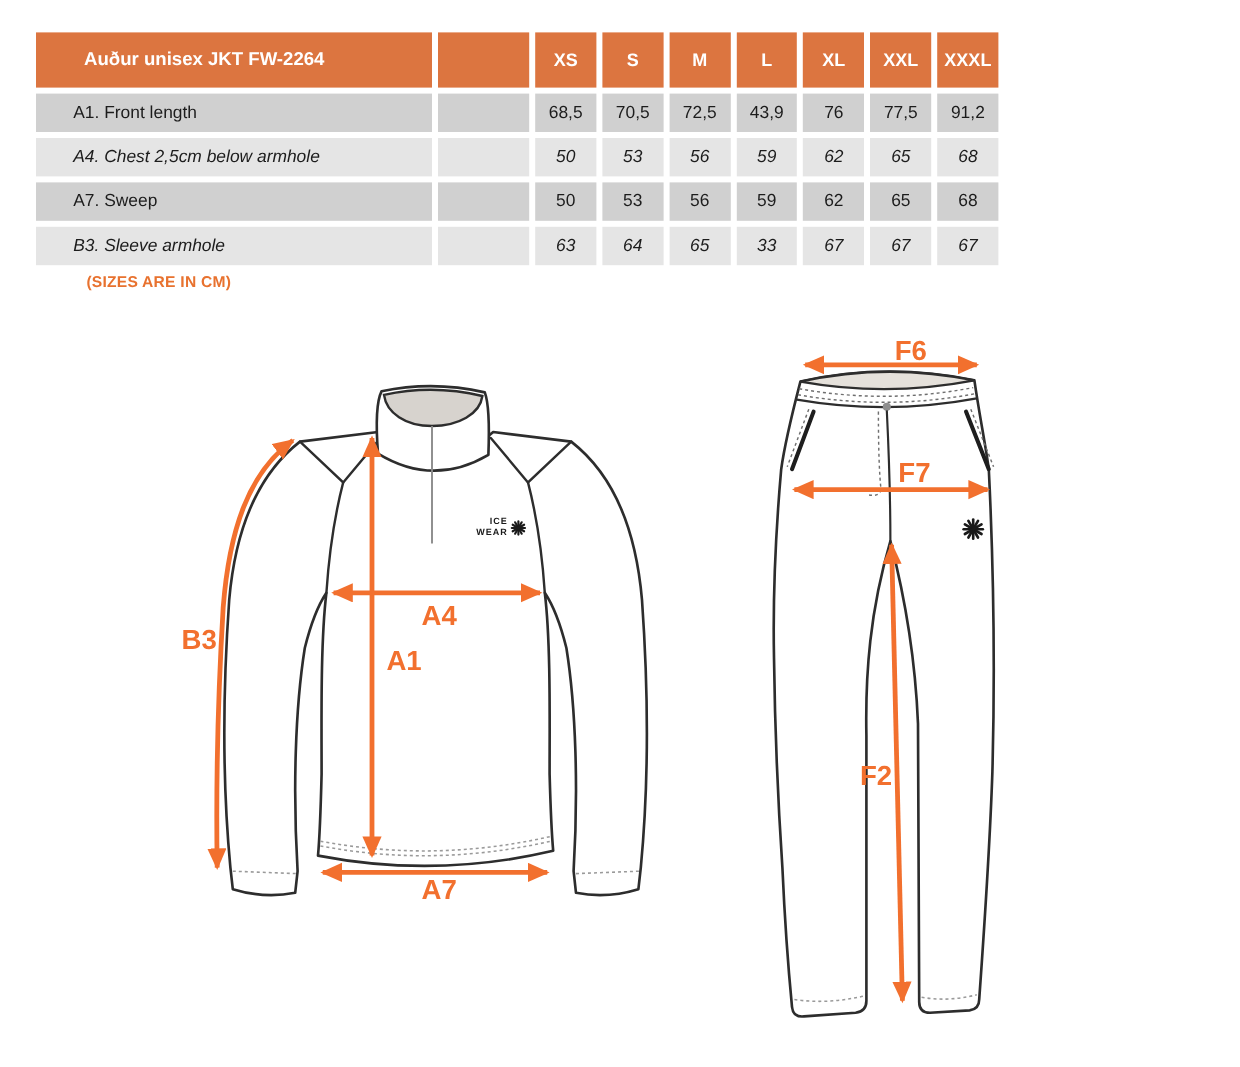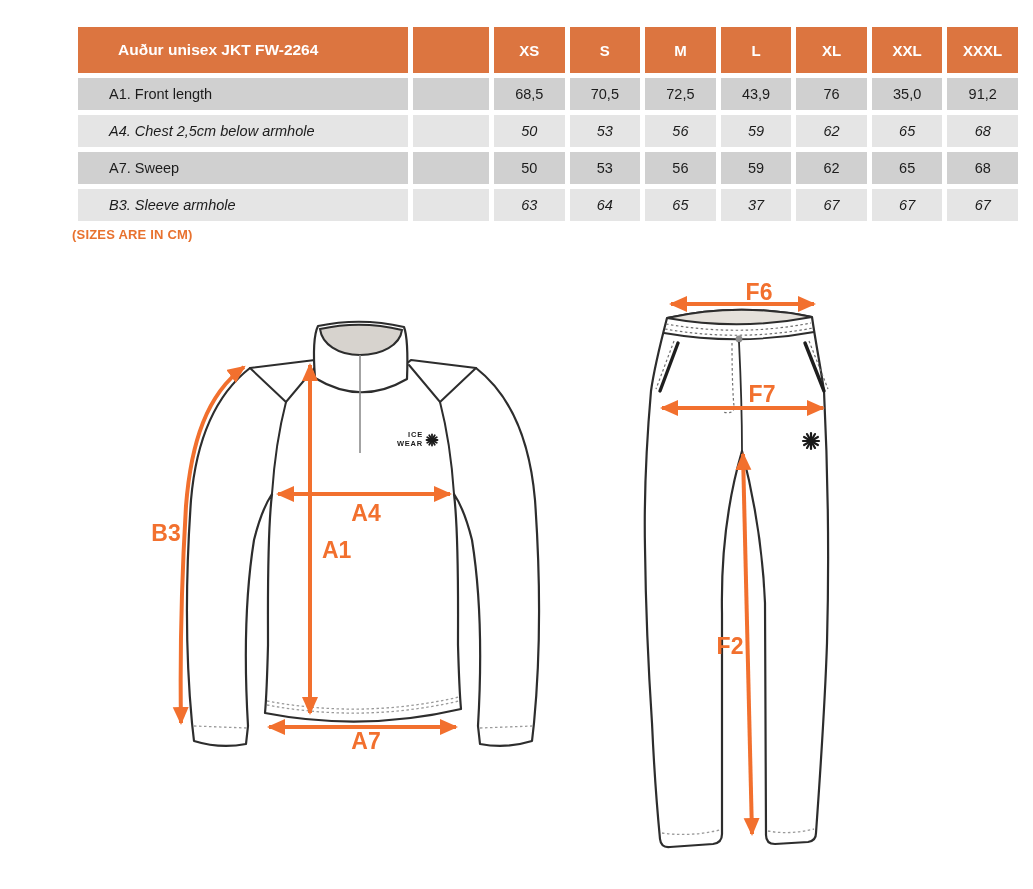--- a/index.html
+++ b/index.html
@@ -1,22 +1,22 @@
 <!DOCTYPE html>
 <html><head>
 <meta charset="utf-8">
 <style>
   html,body{margin:0;padding:0;background:#ffffff;}
   #page{position:relative;width:1033px;height:889px;background:#fff;overflow:hidden;
         font-family:"Liberation Sans","DejaVu Sans",sans-serif;}
 
   
-  .size-table{position:absolute;left:30px;top:27px;width:940px;display:grid;
+  .size-table{position:absolute;left:30px;top:27px;width:802px;display:grid;
               grid-template-columns:330px 76px repeat(7,1fr);
-              grid-template-rows:46px repeat(4,32px);gap:5px;margin-left:48px;}
+              grid-template-rows:46px repeat(4,32px);gap:5px;}
   .trow{display:contents;}
   .cell{display:flex;align-items:center;justify-content:center;
         font-size:14.5px;color:#1c1c1c;}
   .hcell{background:#DC7540;color:#ffffff;font-weight:bold;font-size:15px;}
   .title-cell{justify-content:flex-start;padding-left:40px;font-size:15.5px;}
   .label-cell{justify-content:flex-start;padding-left:31px;text-align:center;}
   .dark{background:#D0D0D0;}
   .light{background:#E5E5E5;font-style:italic;}
 
   
@@ -58,21 +58,21 @@
     </div>
 
     <div class="trow">
       <div class="cell dark label-cell">A1. Front length</div>
       <div class="cell dark"></div>
       <div class="cell dark">68,5</div>
       <div class="cell dark">70,5</div>
       <div class="cell dark">72,5</div>
       <div class="cell dark">43,9</div>
       <div class="cell dark">76</div>
-      <div class="cell dark">35,0</div>
+      <div class="cell dark">77,5</div>
       <div class="cell dark">91,2</div>
     </div>
 
     <div class="trow">
       <div class="cell light label-cell">A4. Chest 2,5cm below armhole</div>
       <div class="cell light"></div>
       <div class="cell light">50</div>
       <div class="cell light">53</div>
       <div class="cell light">56</div>
       <div class="cell light">59</div>
@@ -92,21 +92,21 @@
       <div class="cell dark">65</div>
       <div class="cell dark">68</div>
     </div>
 
     <div class="trow">
       <div class="cell light label-cell">B3. Sleeve armhole</div>
       <div class="cell light"></div>
       <div class="cell light">63</div>
       <div class="cell light">64</div>
       <div class="cell light">65</div>
-      <div class="cell light">37</div>
+      <div class="cell light">33</div>
       <div class="cell light">67</div>
       <div class="cell light">67</div>
       <div class="cell light">67</div>
     </div>
   </div>
 
   <div class="cm-note">(SIZES ARE IN CM)</div>
 
   <svg class="jacket-svg" width="470" height="500" viewBox="0 0 470 500">
     <defs>

